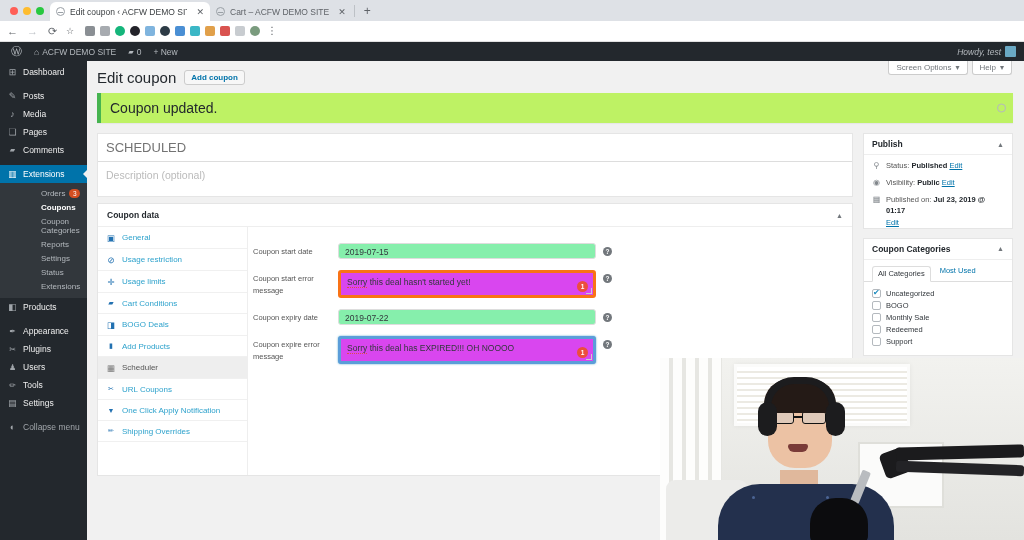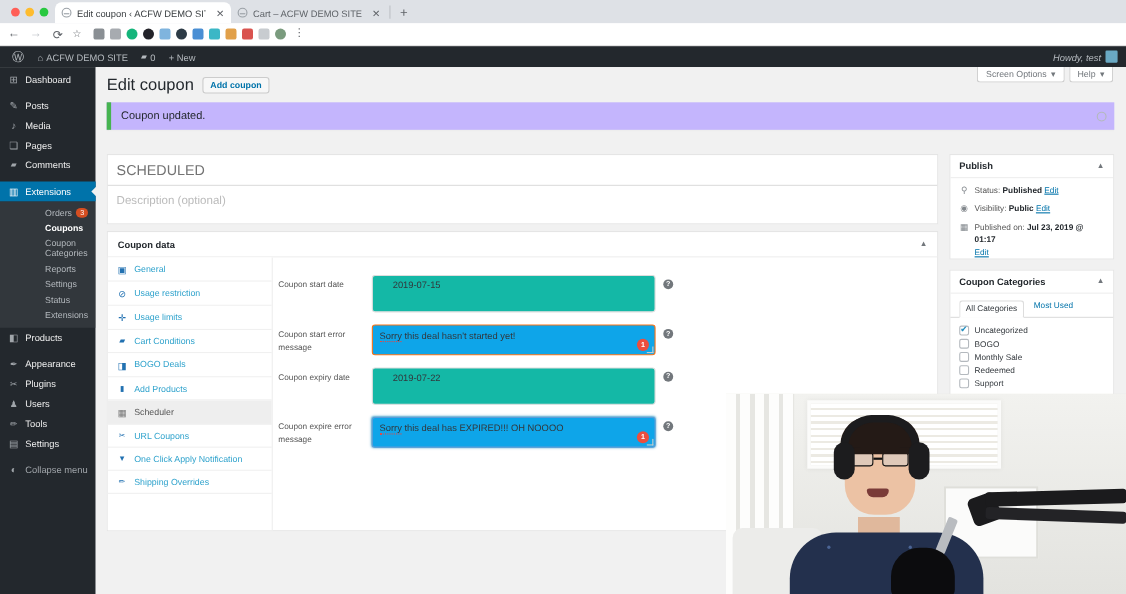--- a/index.html
+++ b/index.html
@@ -106,22 +106,22 @@
     font-size: 8px; color: #0073aa; background: #f7f7f7;
     border: 1px solid #ccc; border-radius: 3px; padding: 2px 6px; font-weight: bold;
   }
   .screen-meta { position: absolute; right: 12px; top: 61px; display: flex; gap: 4px; }
   .meta-tab {
     font-size: 8px; color: #72777c; background: #fff;
     border: 1px solid #ccc; border-top: none; border-radius: 0 0 3px 3px;
     padding: 2px 7px; display: flex; align-items: center; gap: 4px;
   }
   .notice {
-    background: #c4b5fd; border-left: 4px solid #46b450; padding: 7px 9px;
-    font-size: 10px; color: #23282d; margin-bottom: 22px;
+    background: #bef264; border-left: 4px solid #46b450; padding: 7px 9px;
+    font-size: 14px; color: #23282d; margin-bottom: 10px;
     display: flex; align-items: center; position: relative;
     box-shadow: 0 1px 1px rgba(0,0,0,.04);
   }
   .notice-dismiss {
     position: absolute; right: 7px; top: 50%; transform: translateY(-50%);
     width: 9px; height: 9px; border-radius: 50%; border: 1.5px solid #b4b9be;
   }
   .main-cols { display: flex; gap: 10px; }
   .col-left { flex: 1; min-width: 0; }
   .col-right { width: 150px; flex: none; }
@@ -148,25 +148,25 @@
   .ctab.active { background: #eee; color: #555; font-weight: normal; }
   .ctab-ico { width: 10px; text-align: center; font-size: 8.5px; color: #2271b1; flex: none; }
   .ctab.active .ctab-ico { color: #777; }
   .cpanel { flex: 1; padding: 16px 16px 10px 5px; }
   .field-row { display: flex; align-items: flex-start; margin-bottom: 11px; }
   .field-label {
     width: 85px; flex: none; font-size: 7.5px; color: #555; line-height: 1.55; padding-top: 3px;
   }
   .field-ctl { flex: 1; position: relative; max-width: 258px; }
   .inp {
-    width: 100%; border: 1px solid #ddd; background: #14b8a6; border-radius: 3px;
-    padding: 3px 18px; font-size: 8.5px; color: #32373c; height: 34px;
+    width: 100%; border: 1px solid #ddd; background: #86efac; border-radius: 3px;
+    padding: 3px 6px; font-size: 8.5px; color: #32373c; height: 16px;
   }
   .txta {
-    width: 100%; border: 1px solid #f97316; background: #0ea5e9; border-radius: 3px;
+    width: 100%; border: 3px solid #f97316; background: #d946ef; border-radius: 3px;
     padding: 4px 6px; font-size: 8.5px; color: #32373c; height: 28px; position: relative;
   }
   .txta.focused { border-color: #5b9dd9; box-shadow: 0 0 2px rgba(30,140,190,.8); }
   .sp { color: #32373c; border-bottom: 1.5px dotted #e04a4a; }
   .count-badge {
     position: absolute; right: 5px; bottom: 3px;
     width: 11px; height: 11px; border-radius: 50%; background: #ec4e3d; color: #fff;
     font-size: 6.5px; line-height: 11px; text-align: center; font-weight: bold;
   }
   .resize-grip {

